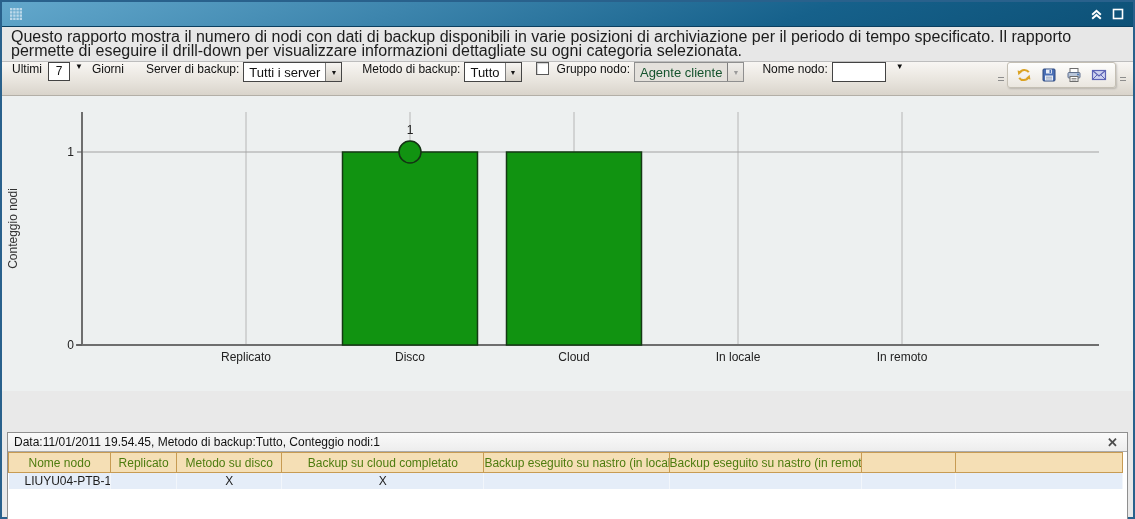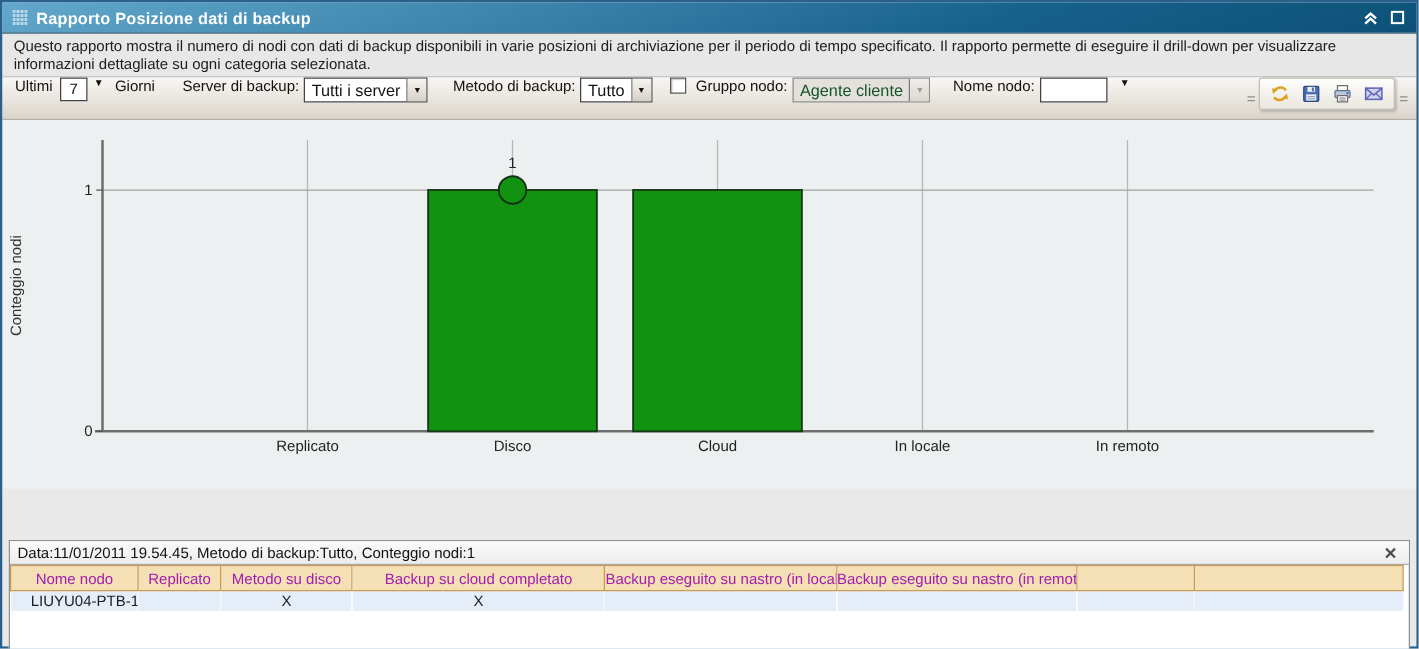--- a/index.html
+++ b/index.html
@@ -7,21 +7,21 @@
   .window { width:1135px; height:519px; border:2px solid #29618c; display:flex; flex-direction:column; background:#edf0f0; }
 
   
   .titlebar { height:25px; flex:0 0 25px; background:linear-gradient(160deg,#63a8cc 0%,#3d85ad 35%,#16618b 70%,#0d5177 100%); display:flex; align-items:center; padding:0 8px; border-bottom:1px solid #0a3f60; }
   .grid-icon { width:12px; height:12px; margin-right:7px; }
   .title-text { color:#fff; font-weight:bold; font-size:13px; letter-spacing:.2px; }
   .titlebar-right { margin-left:auto; display:flex; align-items:center; gap:8px; }
   .tb-btn { width:14px; height:14px; display:flex; align-items:center; justify-content:center; cursor:pointer; }
 
   
-  .description { flex:0 0 35px; background:#e7e7e7; border-bottom:1px solid #bdbdbd; font-size:12px; color:#1c1c1c; padding:3px 9px; line-height:14px; }
+  .description { flex:0 0 35px; background:#e7e7e7; border-bottom:1px solid #bdbdbd; font-size:16px; color:#1c1c1c; padding:3px 9px; line-height:14px; }
 
   
   .toolbar { flex:0 0 34px; background:linear-gradient(#f8f6f3,#e7e3dc 60%,#d9d4cb); border-bottom:1px solid #b3afa7; display:flex; align-items:flex-start; padding:0 6px; font-size:12px; color:#111; white-space:nowrap; }
   .tlabel { margin:0 4px; }
   .daysbox { width:22px; height:19px; border:1px solid #434343; background:#fff; text-align:center; font-size:12px; line-height:17px; margin-left:2px; }
   .drop-arrow { font-size:8px; color:#0d0d0d; margin:0 5px; cursor:pointer; }
   .combo { display:inline-flex; align-items:center; height:20px; border:1px solid #454545; background:#fff; margin-right:6px; cursor:pointer; }
   .combo .val { padding:0 5px; font-size:13px; min-width:34px; }
   .combo .btn { width:16px; align-self:stretch; border-left:1px solid #7d7d7d; background:linear-gradient(#f7f5f2,#d5d0c7); display:flex; align-items:center; justify-content:center; font-size:7px; color:#151515; }
   .combo.disabled { background:#e4e1dc; border-color:#8f8f8f; }
@@ -39,21 +39,21 @@
   .chart-region { flex:0 0 295px; background:#edf0f0; position:relative; }
   .chart-region svg { display:block; }
   .chart-region text { font-family:"Liberation Sans",sans-serif; }
 
   
   .panel-zone { flex:1; background:#e9e9e9; padding:4px 5px 2px 5px; }
   .panel { background:#fff; border:1px solid #8f8f8f; height:100%; display:flex; flex-direction:column;margin-top:37px; }
   .panel-caption { flex:0 0 19px; background:linear-gradient(#fafafa,#ededed); border-bottom:1px solid #aaa; display:flex; align-items:center; font-size:12px; color:#111; padding:0 6px; }
   .close-x { margin-left:auto; color:#4d4d4d; font-weight:bold; font-size:13px; cursor:pointer; line-height:1; padding:0 3px; }
   table { border-collapse:collapse; table-layout:fixed; width:1115px; }
-  th { background:#f5dfb5; border:1px solid #c79b53; font-size:12px; font-weight:normal; color:#a21caf; height:20px; overflow:hidden; white-space:nowrap; }
+  th { background:#f5dfb5; border:1px solid #c79b53; font-size:12px; font-weight:normal; color:#4d7c0f; height:20px; overflow:hidden; white-space:nowrap; }
   td { background:#e5edf8; border-right:1px solid #f2f6fb; font-size:12px; color:#1d1d1d; height:16px; text-align:center; overflow:hidden; white-space:nowrap; }
   td.first { text-align:left; padding-left:16px; }
   .c0{width:102px}.c1{width:66px}.c2{width:105px}.c3{width:202px}.c4{width:185px}.c5{width:192px}.c6{width:94px}.c7{width:167px}
 </style>
 </head>
 <body>
 
 <div class="window">
 
   <div class="titlebar">
@@ -70,21 +70,20 @@
         <rect x="0" y="6.4" width="2.4" height="2.4"></rect>
           <rect x="3.2" y="6.4" width="2.4" height="2.4"></rect>
           <rect x="6.4" y="6.4" width="2.4" height="2.4"></rect>
           <rect x="9.6" y="6.4" width="2.4" height="2.4"></rect>
         <rect x="0" y="9.6" width="2.4" height="2.4"></rect>
           <rect x="3.2" y="9.6" width="2.4" height="2.4"></rect>
           <rect x="6.4" y="9.6" width="2.4" height="2.4"></rect>
           <rect x="9.6" y="9.6" width="2.4" height="2.4"></rect>
       </g>
     </svg>
-    <span class="title-text">Rapporto Posizione dati di backup</span>
     <div class="titlebar-right">
       <div class="tb-btn">
         <svg width="13" height="13" viewBox="0 0 12 12">
             <path d="M2 6.2 6 2.6 10 6.2 M2 10 6 6.4 10 10" fill="none" stroke="#ffffff" stroke-width="1.8"></path>
           </svg>
       </div>
       <div class="tb-btn">
         <svg width="12" height="12" viewBox="0 0 12 12">
             <rect x="1.5" y="1.5" width="9" height="9" fill="none" stroke="#ffffff" stroke-width="1.6"></rect>
           </svg>

